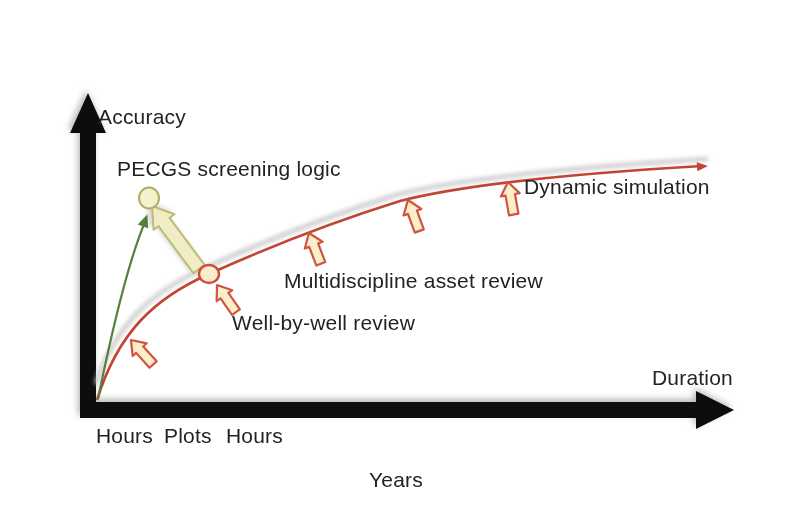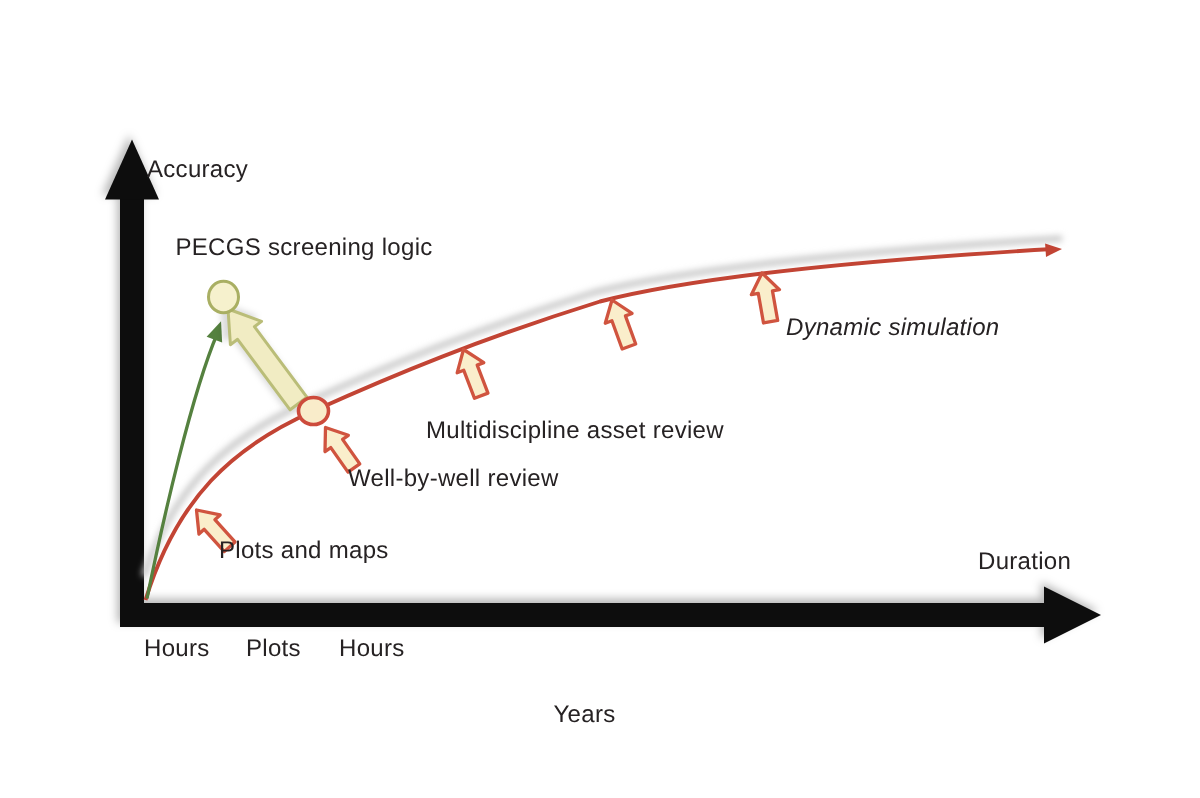--- a/index.html
+++ b/index.html
@@ -16,21 +16,21 @@
     --axis:#0d0d0d;
     --ink:#262223;
   }
   html,body{margin:0;padding:0;background:#ffffff;}
   .figure{
     position:relative;width:800px;height:532px;background:#ffffff;
     overflow:hidden;font-family:"Liberation Sans",sans-serif;
   }
   .figure svg{position:absolute;left:0;top:0;}
   .lbl{
-    position:absolute;font-size:16px;line-height:1.1;color:var(--ink);
+    position:absolute;font-size:21px;line-height:1.1;color:var(--ink);
     white-space:nowrap;letter-spacing:0.2px;
   }
   .axes{filter:drop-shadow(-2px -3px 3px rgba(0,0,0,0.28));}
   .axis-shape{fill:var(--axis);stroke:none;}
   .curve-shadow{stroke:#c7c7c7;stroke-width:4;fill:none;}
   .curve{stroke:var(--curve-red);stroke-width:2.6;fill:none;}
   .curve-head{fill:var(--curve-red);stroke:none;}
   .green-line{stroke:var(--green);stroke-width:2.2;fill:none;}
   .green-head{fill:var(--green);stroke:none;}
   .block-arrow{
@@ -81,23 +81,22 @@
     <use href="#block-arrow-up" class="small-arrow" transform="translate(217,285) rotate(-35)"></use>
     <use href="#block-arrow-up" class="small-arrow" transform="translate(309,233) rotate(-21)"></use>
     <use href="#block-arrow-up" class="small-arrow" transform="translate(408,200) rotate(-20)"></use>
     <use href="#block-arrow-up" class="small-arrow" transform="translate(508,182) rotate(-10)"></use>
   </svg>
 
   <div class="lbl" style="left:98px;top:105px;">Accuracy</div>
   <div class="lbl" style="left:616px;top:366px;margin-left:36px;">Duration</div>
 
   <div class="lbl" style="left:117px;top:157px;">PECGS screening logic</div>
-  <div class="lbl" style="left:524px;top:210px;font-style:italic;">Dynamic simulation</div>
-  <div class="lbl" style="left:284px;top:279px;">Multidiscipline asset review</div>
+  <div class="lbl" style="left:524px;top:175px;">Dynamic simulation</div>
+  <div class="lbl" style="left:284px;top:269px;">Multidiscipline asset review</div>
   <div class="lbl" style="left:232px;top:311px;">Well-by-well review</div>
-  <div class="lbl" style="left:146px;top:359px;">Plots and maps</div>
 
   <div class="lbl" style="left:96px;top:424px;text-align:center;">Hours</div>
   <div class="lbl" style="left:164px;top:424px;">Plots</div>
   <div class="lbl" style="left:226px;top:424px;">Hours</div>
   <div class="lbl" style="left:369px;top:424px;margin-top:44px;">Years</div>
 
 </div>
 
 </body></html>

